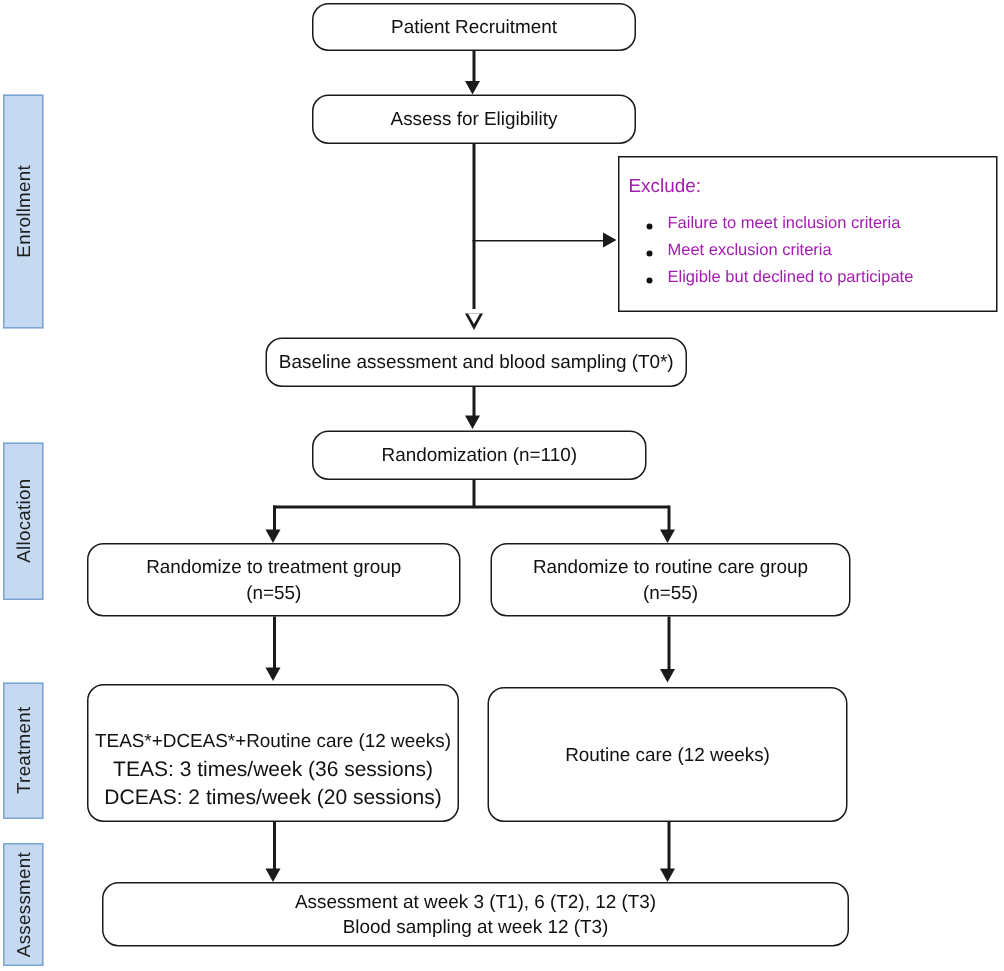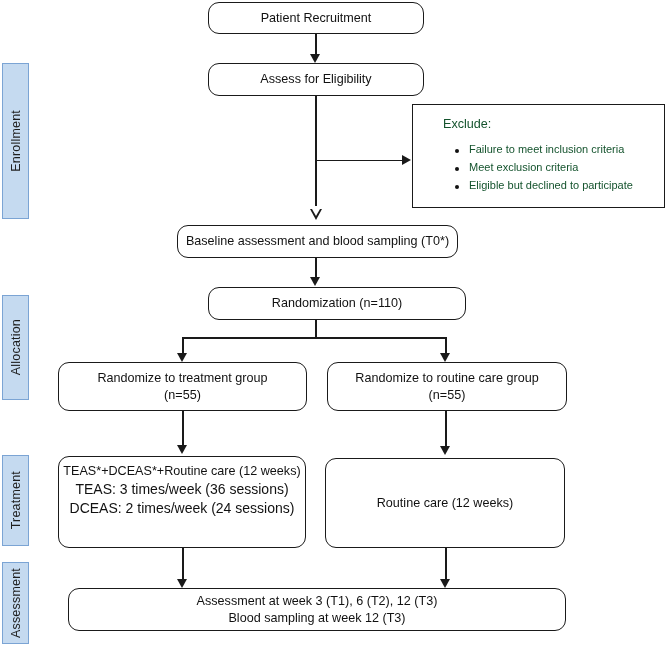--- a/index.html
+++ b/index.html
@@ -52,41 +52,41 @@
     text-align: center;
     color: #111111;
     font-size: 12.6px;
     line-height: 1.35;
     padding: 2px 6px;
   }
   .node .l2 { font-size: 12.6px; }
 
   
   .node.treatment {
-    justify-content: flex-start;
+    justify-content: flex-end;
     padding: 6px 2px;
   }
   .node.treatment .title {
     font-size: 12.6px;
     white-space: nowrap;
   }
   .node.treatment .sub {
     font-size: 14px;
     white-space: nowrap;
   }
 
   
   .exclude-box {
     position: absolute;
     box-sizing: border-box;
     background: #ffffff;
     border: 1.4px solid #1a1a1a;
     border-radius: 0;
-    padding: 10px 0 0 30px;
-    color: #14532d;
+    padding: 10px 0 0 6px;
+    color: #a21caf;
     font-size: 12.6px;
   }
   .exclude-box .ex-title {
     margin: 2px 0 10px 0;
     font-size: 12.6px;
   }
   .exclude-box ul {
     margin: 0;
     padding-left: 26px;
     list-style: none;
@@ -181,38 +181,38 @@
       <li>Failure to meet inclusion criteria</li>
       <li>Meet exclusion criteria</li>
       <li>Eligible but declined to participate</li>
     </ul>
   </div>
 
   <div class="node" style="left:177px; top:225px; width:281px; height:33px;">
     <div>Baseline assessment and blood sampling (T0*)</div>
   </div>
 
-  <div class="node" style="left:208px; top:287px; width:258px; height:33px;">
+  <div class="node" style="left:208px; top:287px; width:223px; height:33px;">
     <div>Randomization (n=110)</div>
   </div>
 
   <div class="node" style="left:58px; top:362px; width:249px; height:49px;align-items:center;">
     <div>Randomize to treatment group</div>
     <div class="l2">(n=55)</div>
   </div>
 
   <div class="node" style="left:327px; top:362px; width:240px; height:49px;">
     <div>Randomize to routine care group</div>
     <div class="l2">(n=55)</div>
   </div>
 
   <div class="node treatment" style="left:58px; top:456px; width:248px; height:92px;">
     <div class="title">TEAS*+DCEAS*+Routine care (12 weeks)</div>
     <div class="sub">TEAS: 3 times/week (36 sessions)</div>
-    <div class="sub">DCEAS: 2 times/week (24 sessions)</div>
+    <div class="sub">DCEAS: 2 times/week (20 sessions)</div>
   </div>
 
   <div class="node" style="left:325px; top:458px; width:240px; height:90px;">
     <div>Routine care (12 weeks)</div>
   </div>
 
   <div class="node" style="left:68px; top:588px; width:498px; height:43px;">
     <div>Assessment at week 3 (T1), 6 (T2), 12 (T3)</div>
     <div class="l2">Blood sampling at week 12 (T3)</div>
   </div>

